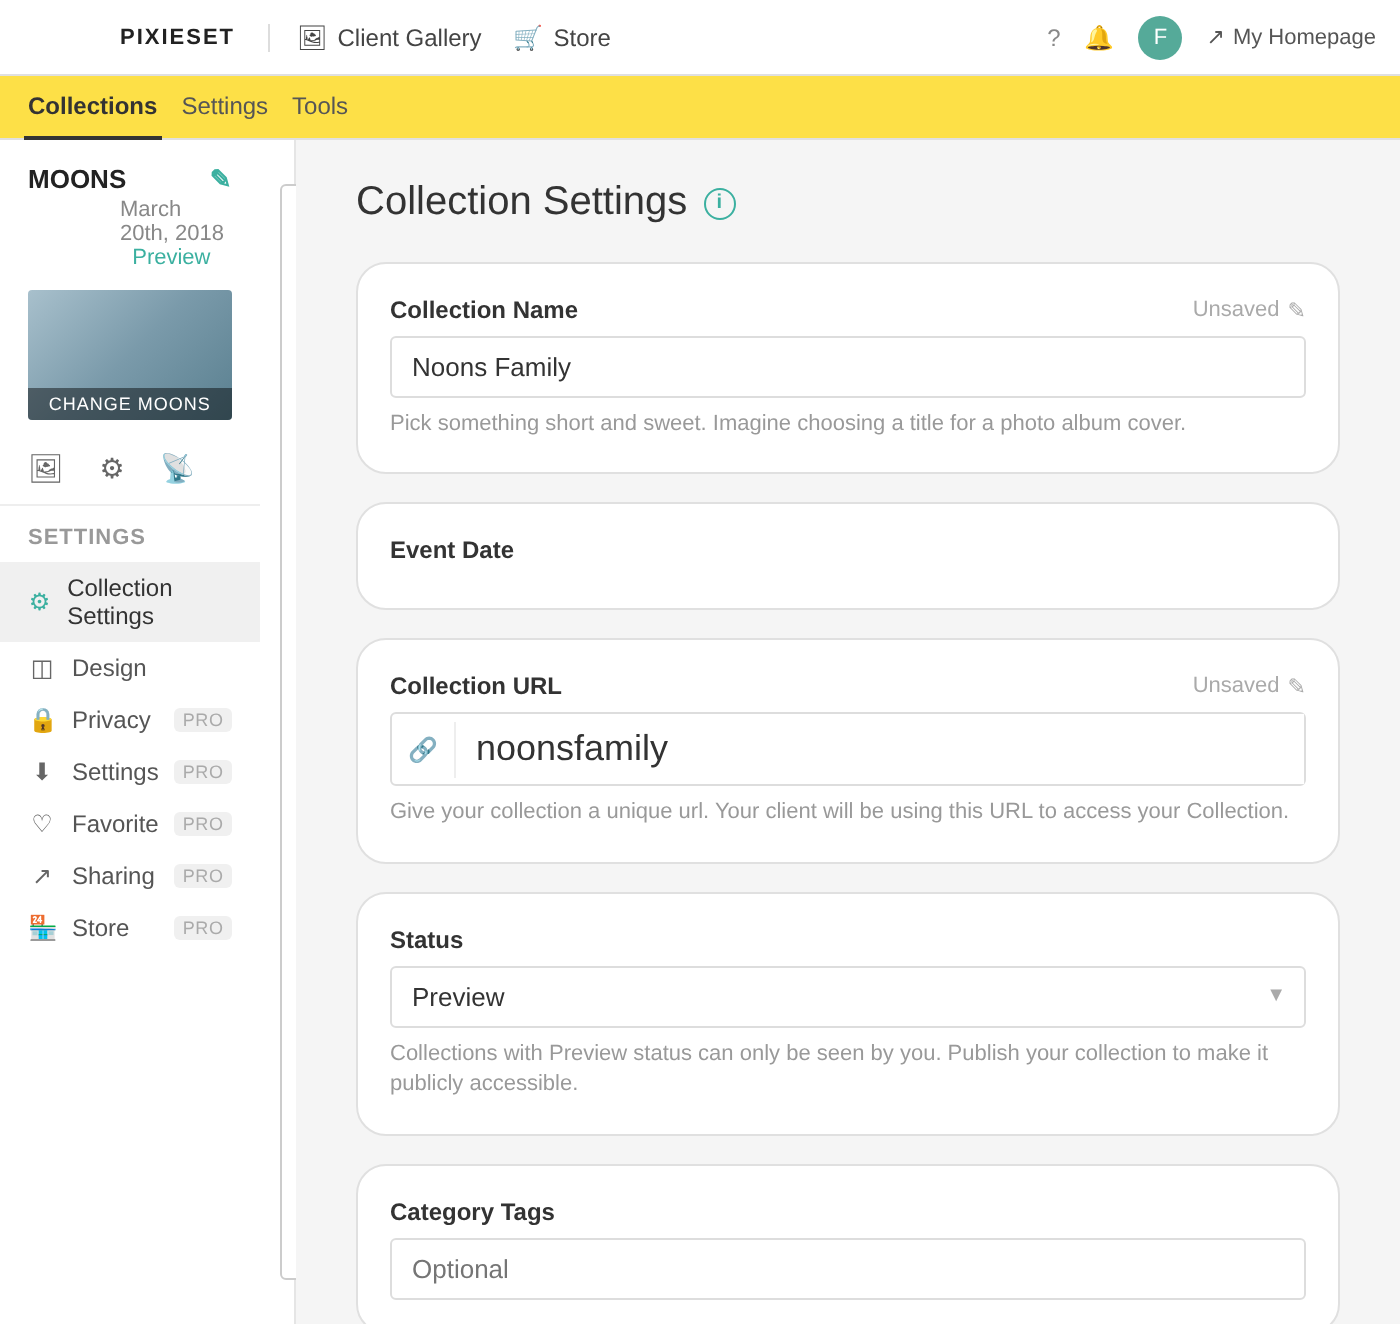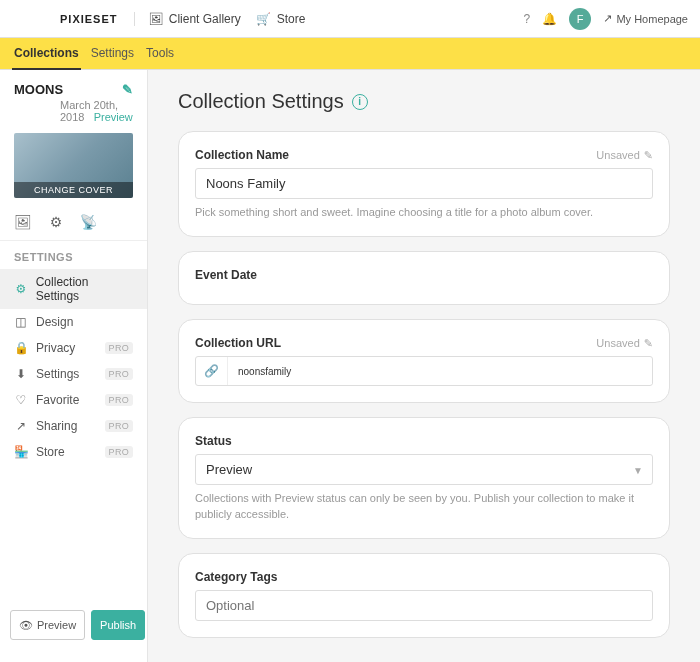--- a/index.html
+++ b/index.html
@@ -22,21 +22,21 @@
       display: flex; align-items: center; background: #fde047; border-bottom: 1px solid #e0e0e0;
       padding: 0 12px; height: 32px; gap: 8px;
     }
     .sub-nav-item { font-size: 12px; color: #555; cursor: pointer; padding: 0 2px; height: 32px; display: flex; align-items: center; border-bottom: 2px solid transparent; }
     .sub-nav-item.active { color: #333; border-bottom: 2px solid #333; font-weight: 600; }
 
     
     .layout { display: flex; height: calc(662px - 70px); }
 
     
-    .sidebar { width: 148px; background: #fff; border-right: 1px solid #e5e5e5; padding: 12px 0; flex-shrink: 0; display: flex; flex-direction: column; justify-content: space-between; }
+    .sidebar { width: 148px; background: #fff; border-right: 1px solid #e5e5e5; padding: 12px 0; flex-shrink: 0; display: flex; flex-direction: row; justify-content: space-between; }
     .sidebar-top { }
     .sidebar-collection-name { font-size: 13px; font-weight: 700; color: #222; padding: 0 14px 2px; display: flex; justify-content: space-between; align-items: center; }
     .sidebar-date { font-size: 11px; color: #888; padding: 0 14px 10px; margin-left: 46px; }
     .sidebar-preview-link { font-size: 11px; color: #3bb0a0; }
     .sidebar-cover { margin: 0 14px 10px; position: relative; height: 65px; background: #c8d8e0; border-radius: 2px; overflow: hidden; }
     .sidebar-cover-img { width: 100%; height: 100%; background: linear-gradient(135deg, #a8c0cc 0%, #7a9aaa 50%, #5a8090 100%); }
     .change-cover-btn { position: absolute; bottom: 0; left: 0; right: 0; background: rgba(0,0,0,0.45); color: #fff; font-size: 9px; text-align: center; padding: 3px 0; letter-spacing: 0.5px; cursor: pointer; }
     .sidebar-icons { display: flex; gap: 18px; padding: 6px 14px 10px; border-bottom: 1px solid #eee; }
     .sidebar-icon { font-size: 14px; color: #666; cursor: pointer; }
     .sidebar-settings-title { font-size: 11px; font-weight: 700; color: #999; padding: 10px 14px 6px; text-transform: uppercase; letter-spacing: 0.5px; }
@@ -62,21 +62,21 @@
     
     .form-section { background: #fff; border: 1px solid #e0e0e0; border-radius: 15px; padding: 16px; margin-bottom: 14px; }
     .field-header { display: flex; justify-content: space-between; align-items: center; margin-bottom: 6px; }
     .field-label { font-size: 12px; font-weight: 600; color: #333; }
     .unsaved-label { font-size: 11px; color: #aaa; display: flex; align-items: center; gap: 4px; }
     .field-input { width: 100%; border: 1px solid #ddd; border-radius: 3px; padding: 7px 10px; font-size: 13px; color: #333; outline: none; background: #fff; }
     .field-hint { font-size: 11px; color: #999; margin-top: 6px; line-height: 1.4; }
 
     .url-input-wrapper { display: flex; align-items: center; border: 1px solid #ddd; border-radius: 3px; background: #fff; }
     .url-prefix-icon { padding: 7px 8px; color: #aaa; font-size: 12px; border-right: 1px solid #eee; }
-    .url-input { border: none; outline: none; flex: 1; padding: 7px 10px; font-size: 10px; color: #333; }
+    .url-input { border: none; outline: none; flex: 1; padding: 7px 10px; font-size: 18px; color: #333; }
 
     .select-input { width: 100%; border: 1px solid #ddd; border-radius: 3px; padding: 7px 10px; font-size: 13px; color: #333; outline: none; background: #fff; appearance: none; cursor: pointer; }
     .select-wrapper { position: relative; }
     .select-arrow { position: absolute; right: 10px; top: 50%; transform: translateY(-50%); color: #aaa; font-size: 10px; pointer-events: none; }
   </style>
 </head>
 <body>
 
 <div class="top-nav">
   <div class="top-nav-left">
@@ -115,21 +115,21 @@
         <span>MOONS</span>
         <span style="color:#3bb0a0;font-size:13px;cursor:pointer;">✎</span>
       </div>
       <div class="sidebar-date">
         <span>March 20th, 2018</span>
         &nbsp;&nbsp;<span class="sidebar-preview-link">Preview</span>
       </div>
 
       <div class="sidebar-cover">
         <div class="sidebar-cover-img"></div>
-        <div class="change-cover-btn">CHANGE COVER</div>
+        <div class="change-cover-btn">CHANGE MOONS</div>
       </div>
 
       <div class="sidebar-icons">
         <span class="sidebar-icon">🖼</span>
         <span class="sidebar-icon">⚙</span>
         <span class="sidebar-icon">📡</span>
       </div>
 
       <div class="sidebar-settings-title">Settings</div>
 
@@ -221,20 +221,21 @@
         <span class="field-label">Collection URL</span>
         <span class="unsaved-label">
           <span>Unsaved</span>
           <span style="cursor:pointer;">✎</span>
         </span>
       </div>
       <div class="url-input-wrapper">
         <span class="url-prefix-icon">🔗</span>
         <input type="text" class="url-input" value="noonsfamily" style="">
       </div>
+      <div class="field-hint">Give your collection a unique url. Your client will be using this URL to access your Collection.</div>
     </div>
 
     <div class="form-section">
       <div class="field-header">
         <span class="field-label">Status</span>
       </div>
       <div class="select-wrapper">
         <select class="select-input">
           <option>Preview</option>
           <option>Published</option>

